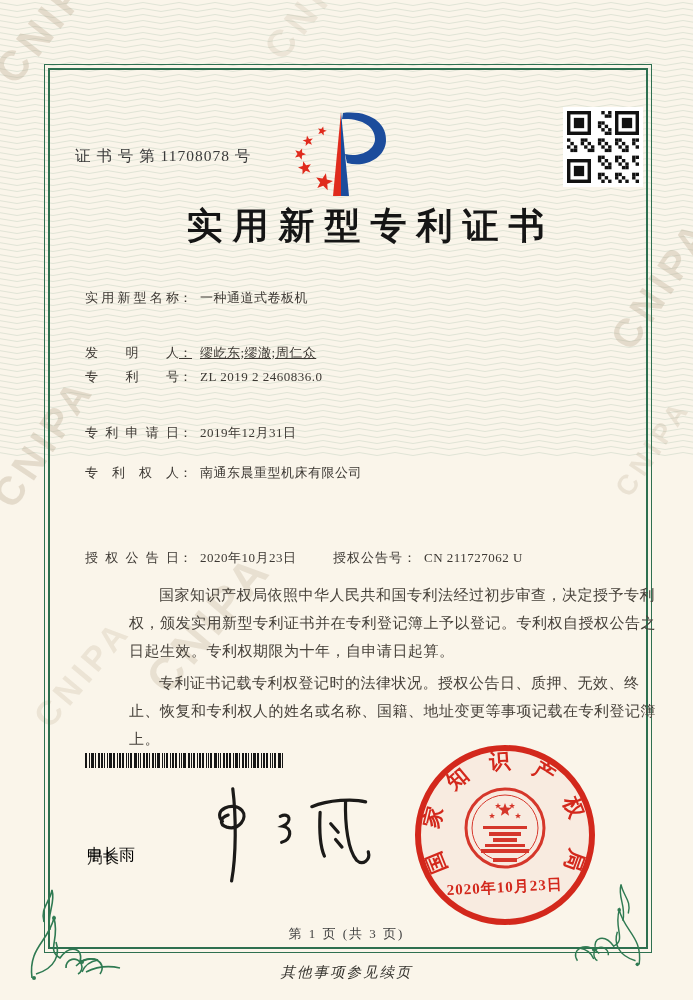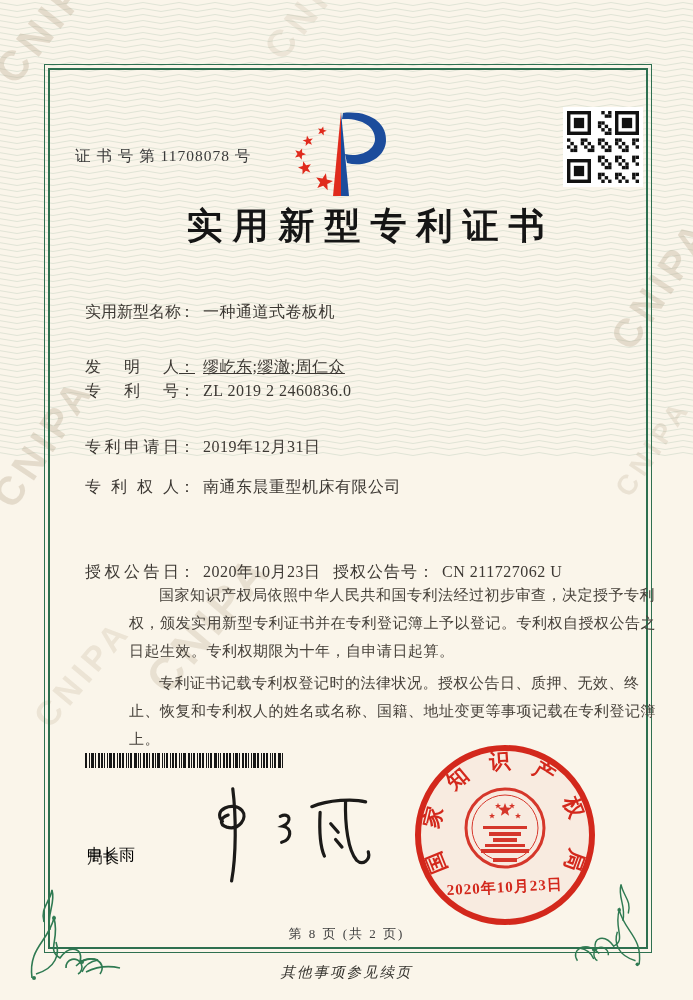--- a/index.html
+++ b/index.html
@@ -22,21 +22,21 @@
   
   .frame{position:absolute;left:44px;top:64px;width:606px;height:887px;border:1px solid #2e7050;}
   .frame-inner{position:absolute;inset:3px;border:2px solid #2e7050;}
   
   .certno{left:75px;top:104px;font-size:15.5px;letter-spacing:1px;color:#3a3a3a;margin-top:42px;}
   #logo{left:288px;top:110px;width:108px;height:88px;}
   .qrwrap{left:563px;top:107px;width:72px;height:72px;background:#fff;padding:4px;}
   .title{left:0;top:202px;width:693px;text-align:center;font-size:36px;font-weight:bold;
          letter-spacing:10px;color:#151515;margin-left:24px;}
   
-  .row{position:absolute;left:85px;width:545px;font-size:16px;white-space:nowrap;color:#3c3833;margin-top:13px;}
+  .row{position:absolute;left:85px;width:545px;font-size:13px;white-space:nowrap;color:#3c3833;}
   .r1{top:289px;} .r2{top:344px;text-decoration:underline;} .r3{top:368px;} .r4{top:424px;}
   .r5{top:464px;} .r6{top:506px;} .r7{top:549px;}
   .flabel{display:inline-block;width:94px;text-align:justify;text-align-last:justify;}
   .fvalue{margin-left:8px;letter-spacing:0.5px;}
   .grp2{position:absolute;left:248px;top:0;}
   .flabel2{letter-spacing:1px;}
   
   .bodytext{left:85px;top:581px;width:529px;margin-left:44px;}
   .bodytext p{margin:0 0 4px 0;font-size:15px;line-height:28px;text-indent:2em;
               color:#46413a;letter-spacing:0.5px;}
@@ -429,16 +429,16 @@
       <rect x="78" y="86" width="44" height="3"></rect>
       <rect x="84" y="92" width="32" height="4"></rect>
       <rect x="88" y="98" width="24" height="4"></rect>
       <rect x="80" y="104" width="40" height="3"></rect>
       <rect x="76" y="109" width="48" height="4"></rect>
       <rect x="88" y="118" width="24" height="4"></rect>
     </g>
     <text id="sealdate" x="100" y="152" transform="rotate(-3 100 152)">2020年10月23日</text>
   </svg>
 
-  <div class="abs pagenum">第 8 页 (共 2 页)</div>
+  <div class="abs pagenum">第 1 页 (共 3 页)</div>
   <div class="abs contnote">其他事项参见续页</div>
 
 </div>
 
 </body></html>

